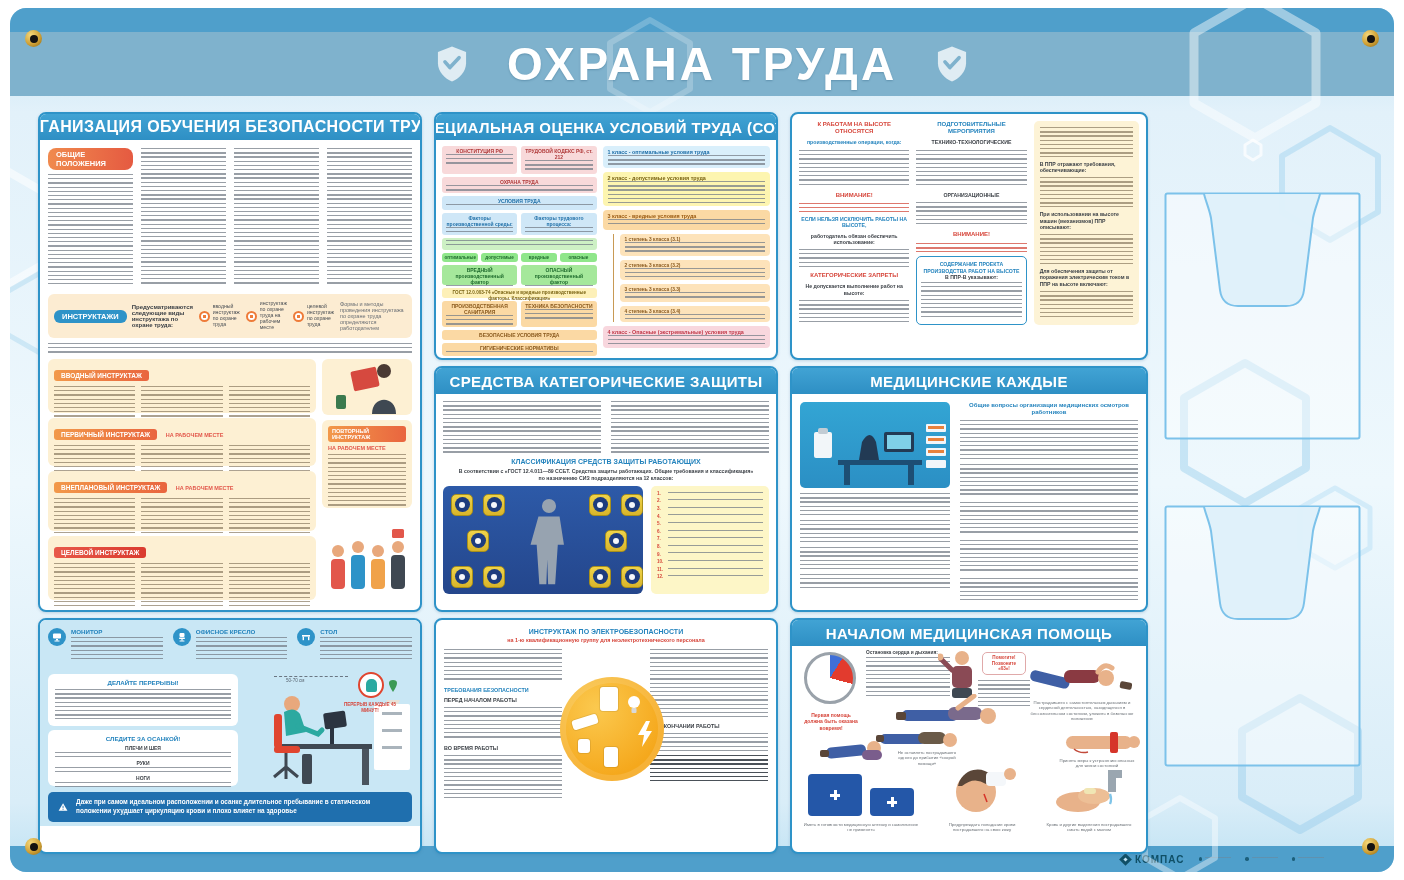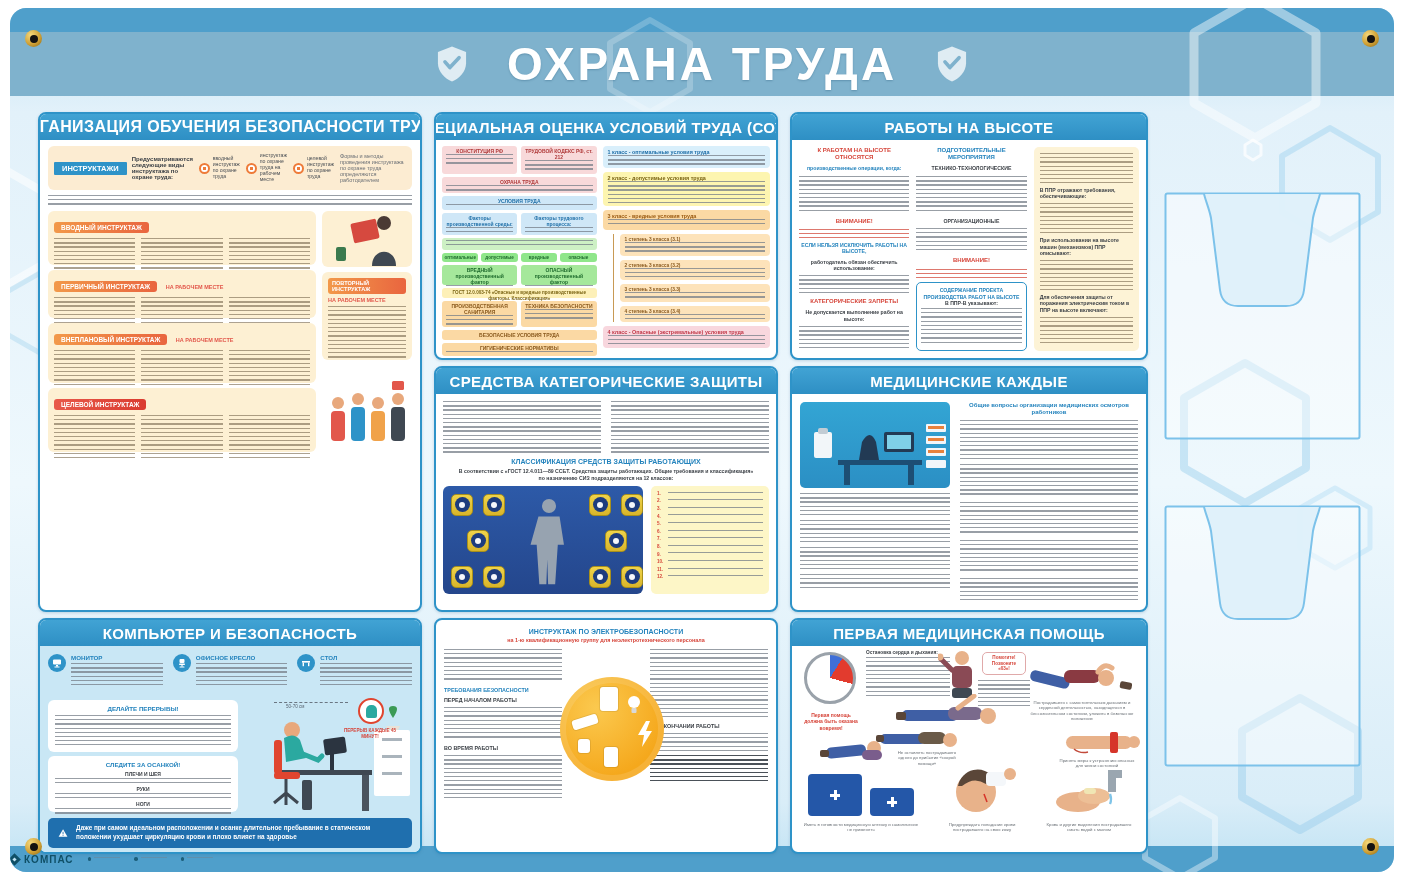--- a/index.html
+++ b/index.html
@@ -4,41 +4,41 @@
 <style>
   *{box-sizing:border-box;margin:0;padding:0}
   body{font-family:"Liberation Sans","DejaVu Sans",sans-serif;background:#fff}
   .stage{position:relative;width:1404px;height:880px;background:#fff;overflow:hidden}
   .poster{position:absolute;left:10px;top:8px;width:1384px;height:864px;border-radius:16px;overflow:hidden;
     background:linear-gradient(180deg,#bfe2f3 0%,#e2f1fa 12%,#eef8fd 55%,#d9edf8 92%,#bfe2f3 100%)}
   .band-top{position:absolute;left:0;top:0;width:100%;height:24px;background:#4f9fcb}
   .title-band{position:absolute;left:0;top:24px;width:100%;height:64px;background:#7fb2cd;
     display:flex;align-items:center;justify-content:center;gap:38px}
   .band-bottom{position:absolute;left:0;bottom:0;width:100%;height:26px;background:#4f9fcb;
-    display:flex;align-items:center;justify-content:flex-start;padding-right:70px;gap:14px}
+    display:flex;align-items:center;justify-content:flex-end;padding-right:70px;gap:14px}
   .title{color:#fff;font-size:46px;font-weight:bold;letter-spacing:3px;text-shadow:0 1px 2px rgba(40,90,120,.35)}
   .shield{width:34px;height:38px}
   .grommet{position:absolute;width:17px;height:17px;border-radius:50%;
     background:radial-gradient(circle at 35% 30%,#f6d97c,#d0a136 55%,#8a6512 100%);z-index:9}
   .grommet::after{content:"";position:absolute;left:4.5px;top:4.5px;width:8px;height:8px;border-radius:50%;background:#151210}
   .hexlayer{position:absolute;left:0;top:0;z-index:1;pointer-events:none}
   
   .panel{position:absolute;background:#fff;border:2px solid #2e93c8;border-radius:8px;overflow:hidden;z-index:3;
     box-shadow:0 1px 3px rgba(60,110,150,.25)}
   .ph{height:26px;background:linear-gradient(180deg,#41a3d4,#2e8fc4);color:#fff;display:flex;align-items:center;justify-content:center;
     font-weight:bold;font-size:15px;letter-spacing:.4px;white-space:nowrap}
   .pb{position:relative;width:100%;height:calc(100% - 26px);overflow:hidden}
   
   .fl{display:block;background:repeating-linear-gradient(180deg,rgba(118,126,136,.75) 0 1.3px,transparent 1.3px 4.2px)}
   .fl.red{background:repeating-linear-gradient(180deg,rgba(213,86,74,.8) 0 1.3px,transparent 1.3px 4.2px)}
   .fl.dark{background:repeating-linear-gradient(180deg,rgba(55,62,70,.9) 0 1.3px,transparent 1.3px 4.2px)}
   .fl.bei{background:repeating-linear-gradient(180deg,rgba(128,112,86,.65) 0 1.3px,transparent 1.3px 4.2px)}
   
   .bt{display:block;font-weight:bold}
-  .pill{display:inline-block;color:#fff;font-weight:bold;border-radius:1px;padding:2px 8px}
+  .pill{display:inline-block;color:#fff;font-weight:bold;border-radius:6px;padding:2px 8px}
   
   .p1 .topgrid{display:flex;gap:8px;padding:8px 8px 0 8px;height:148px}
   .p1 .topgrid>div{flex:1}
   .badge-or{background:linear-gradient(90deg,#f08a4e,#e55a41);font-size:7.5px;border-radius:8px;padding:2px 8px;color:#fff;font-weight:bold;display:inline-block;margin-bottom:4px}
   .iband{margin:6px 8px 0 8px;background:#fcecd2;border-radius:6px;height:44px;display:flex;align-items:center;gap:5px;padding:4px 6px}
   .iband .pill{background:#2e93c8;font-size:7.5px;flex:0 0 auto}
   .iband .intro{font-size:6px;font-weight:bold;color:#3a3f45;width:62px;flex:0 0 auto}
   .iband .note{font-size:5.5px;color:#6a6f75;width:66px;flex:0 0 auto}
   .chiplist{display:flex;gap:5px;flex:1;min-width:0}
   .chip{display:flex;align-items:center;gap:3px;flex:1;min-width:0}
@@ -218,20 +218,32 @@
   <div class="grommet" style="left:25px;top:30px"></div>
   <div class="grommet" style="left:1362px;top:30px"></div>
   <div class="grommet" style="left:25px;top:838px"></div>
   <div class="grommet" style="left:1362px;top:838px"></div>
 
   <section class="panel p1" style="left:38px;top:112px;width:384px;height:500px">
     <header class="ph" style="font-size:16px">
       <span>ОРГАНИЗАЦИЯ ОБУЧЕНИЯ БЕЗОПАСНОСТИ ТРУДА</span>
     </header>
     <div class="pb">
+      <div class="topgrid">
+        <div><span class="badge-or">ОБЩИЕ ПОЛОЖЕНИЯ</span><span class="fl" style="height:112px"></span></div>
+        <div>
+            <span class="fl" style="height:138px"></span>
+          </div>
+        <div>
+            <span class="fl" style="height:138px"></span>
+          </div>
+        <div>
+            <span class="fl" style="height:138px"></span>
+          </div>
+      </div>
       <div class="iband">
         <span class="pill">ИНСТРУКТАЖИ</span>
         <span class="intro">Предусматриваются следующие виды инструктажа по охране труда:</span>
         <span class="chiplist">
 
             <span class="chip">
               <i class="ring"></i>
               <span class="chip-t">вводный инструктаж по охране труда</span>
             </span>
 
@@ -429,23 +441,20 @@
         </div>
         <div class="cbox pinkL fbox" style="height:22px;text-align:left">
             <span class="bt">4 класс - Опасные (экстремальные) условия труда</span>
             <span class="fl" style="height:9px"></span>
           </div>
       </div>
     </div>
   </section>
 
   <section class="panel p3" style="left:790px;top:112px;width:358px;height:248px">
-    <header class="ph">
-      <span>РАБОТЫ НА ВЫСОТЕ</span>
-    </header>
     <div class="pb">
       <div class="col">
         <div class="h6 t-red">К РАБОТАМ НА ВЫСОТЕ ОТНОСЯТСЯ</div>
         <div class="h55 t-blue">производственные операции, когда:</div>
         <span class="fl" style="height:52px"></span>
         <div class="h6 t-red">ВНИМАНИЕ!</div>
         <span class="fl red" style="height:12px"></span>
         <div class="h55 t-blue">ЕСЛИ НЕЛЬЗЯ ИСКЛЮЧИТЬ РАБОТЫ НА ВЫСОТЕ,</div>
         <div class="h55 t-dark">работодатель обязан обеспечить использование:</div>
         <span class="fl" style="height:26px"></span>
@@ -632,23 +641,20 @@
         <span class="fl" style="height:40px"></span>
         <span class="fl" style="height:34px"></span>
         <span class="fl" style="height:34px"></span>
         <span class="fl" style="height:34px"></span>
         <span class="fl" style="height:22px"></span>
       </div>
     </div>
   </section>
 
   <section class="panel p6" style="left:38px;top:618px;width:384px;height:236px">
-    <header class="ph">
-      <span>КОМПЬЮТЕР И БЕЗОПАСНОСТЬ</span>
-    </header>
     <div class="pb">
       <div class="p6top">
         <div class="itm">
           <span class="cic">
               <svg width="10" height="10" viewBox="0 0 10 10">
                 <rect x="1" y="1.5" width="8" height="5" rx="1" fill="#fff"></rect>
                 <rect x="4" y="7" width="2" height="1.5" fill="#fff"></rect>
                 <rect x="2.5" y="8.5" width="5" height="1" fill="#fff"></rect>
               </svg>
             </span>
@@ -774,21 +780,21 @@
           <svg style="position:absolute;left:76px;top:44px" width="18" height="26" viewBox="0 0 18 26">
             <path d="M10 0 L2 14 h6 L6 26 L16 10 h-6 L14 0 Z" fill="#fff"></path>
           </svg>
         </div>
       </div>
     </div>
   </section>
 
   <section class="panel p8" style="left:790px;top:618px;width:358px;height:236px">
     <header class="ph">
-      <span>ПЕРВАЯ МЕДИЦИНСКАЯ ПОМОЩЬ</span>
+      <span>НАЧАЛОМ МЕДИЦИНСКАЯ ПОМОЩЬ</span>
     </header>
     <div class="pb">
       <div class="clock"></div>
       <div style="position:absolute;left:74px;top:4px;width:84px">
         <div style="font-size:4.8px;font-weight:bold;color:#3a3f45">Остановка сердца и дыхания:</div>
         <span class="fl" style="height:40px;margin-top:2px"></span>
       </div>
       <div class="cap red" style="left:10px;top:66px;width:58px">Первая помощь должна быть оказана вовремя!</div>
 
       <svg style="position:absolute;left:146px;top:2px" width="42" height="52" viewBox="0 0 42 52">

